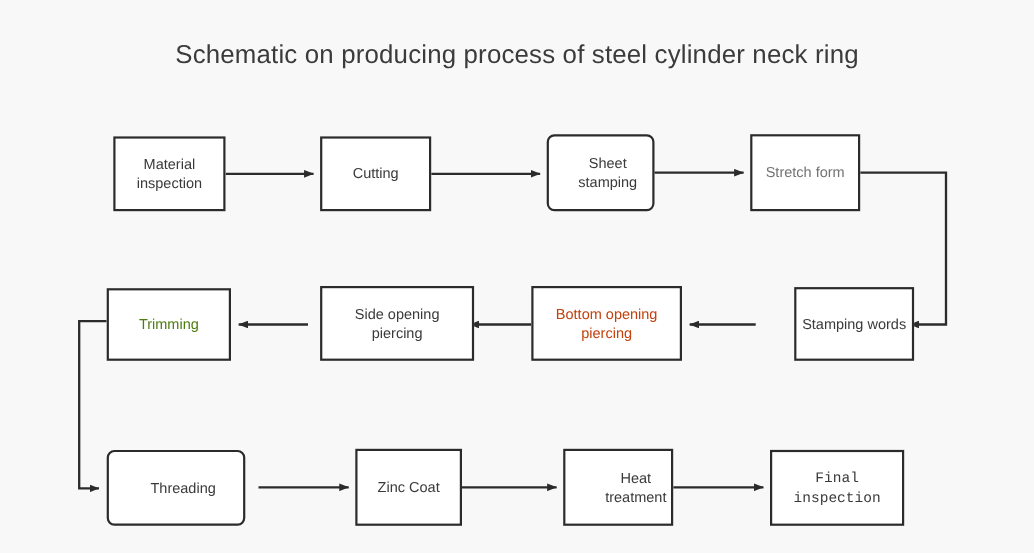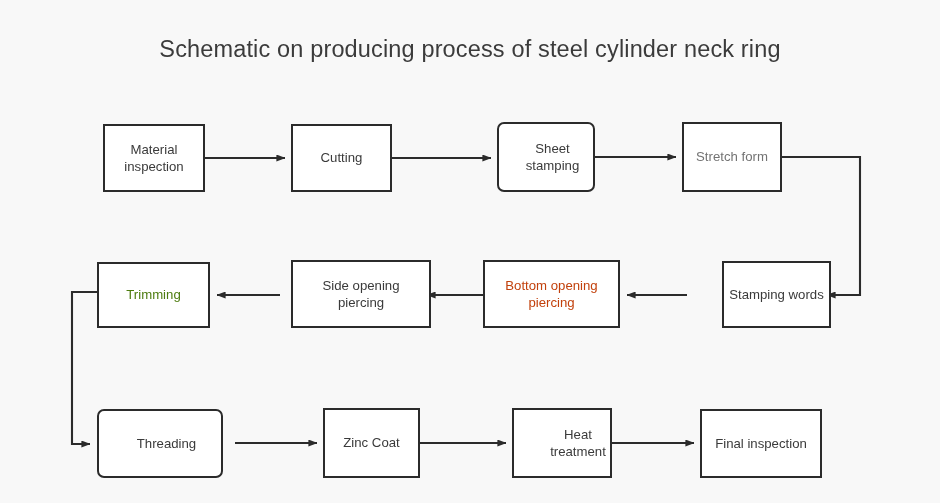--- a/index.html
+++ b/index.html
@@ -123,18 +123,18 @@
       <div class="node rounded" style="left: 97px; top: 409px; width: 126px; height: 69px; background: rgb(255, 255, 255); border-color: rgb(43, 43, 43); color: rgb(58, 58, 58);">
         <span class="node-label">Threading</span>
       </div>
       <div class="node" style="left: 323px; top: 408px; width: 97px; height: 70px; background: rgb(255, 255, 255); border-color: rgb(43, 43, 43); color: rgb(58, 58, 58); text-align: center;">
         <span class="node-label">Zinc Coat</span>
       </div>
       <div class="node" style="left: 512px; top: 408px; width: 100px; height: 70px; background: rgb(255, 255, 255); border-color: rgb(43, 43, 43); color: rgb(58, 58, 58); padding-left: 36px;">
         <span class="node-label">Heat
 treatment</span>
       </div>
-      <div class="node" style="left: 700px; top: 409px; width: 122px; height: 69px; background: rgb(255, 255, 255); border-color: rgb(43, 43, 43); color: rgb(58, 58, 58);">
+      <div class="node" style="left: 700px; top: 409px; width: 122px; height: 69px; background: rgb(255, 255, 255); border-color: rgb(43, 43, 43); color: rgb(58, 58, 58); font-family: Liberation Mono, monospace;">
         <span class="node-label">Final inspection</span>
       </div>
     </div>
 
 </div>
 
 </body></html>

